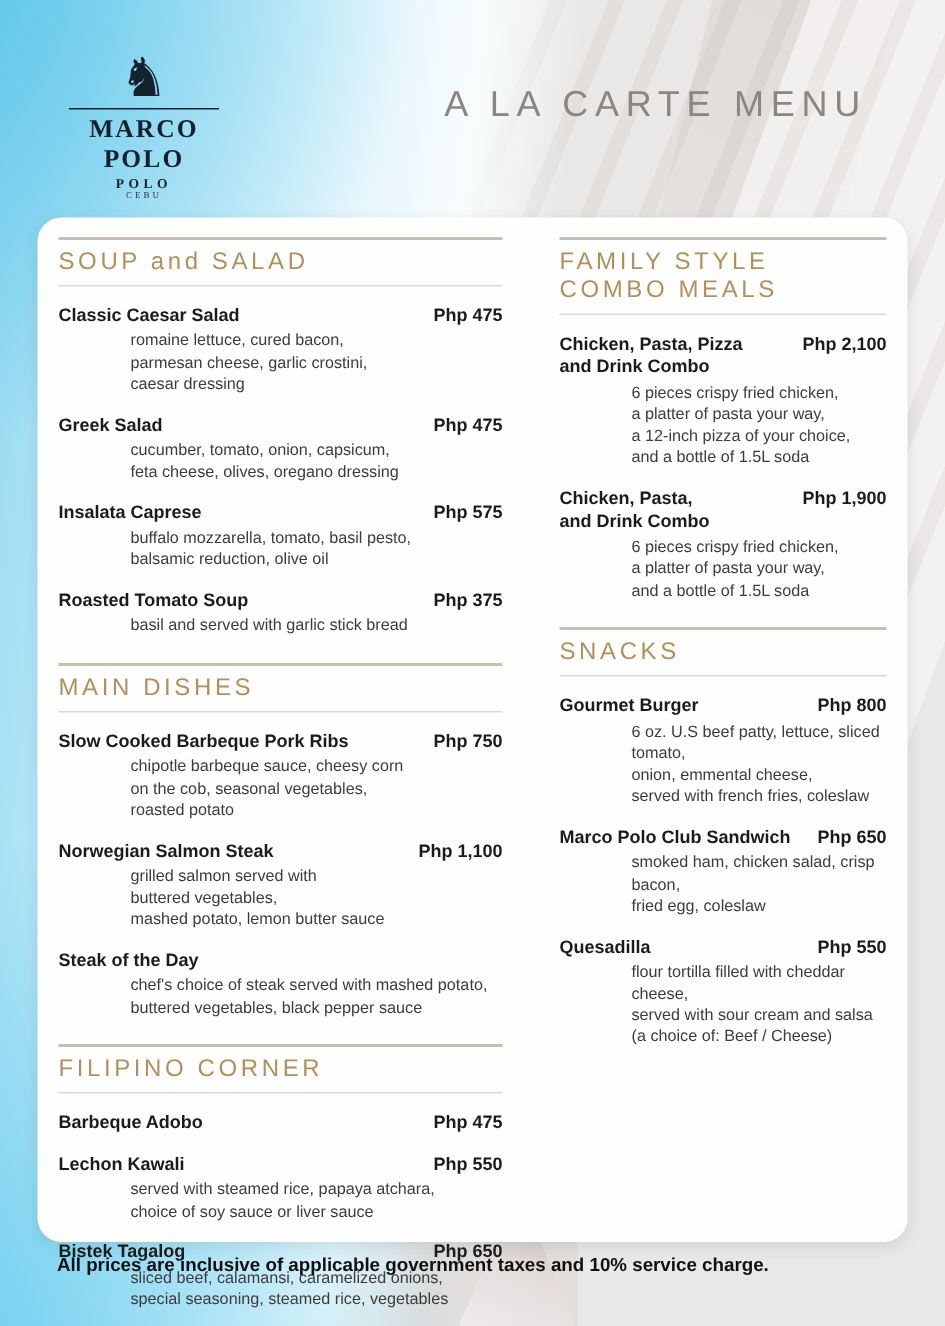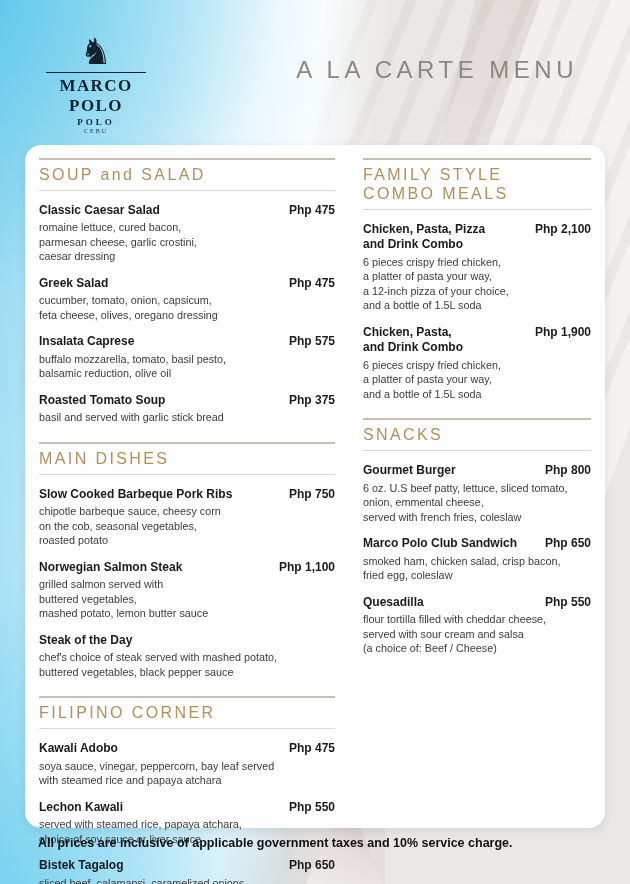--- a/index.html
+++ b/index.html
@@ -34,34 +34,34 @@
   .brand-rule{border-top:1.5px solid #15222e;margin:2px 8px 3px;}
   .brand-name{font-family:"Liberation Serif",serif;font-size:17px;font-weight:bold;letter-spacing:1.4px;}
   .brand-plaza{font-family:"Liberation Serif",serif;font-size:9px;font-weight:bold;letter-spacing:3px;margin-top:1px;}
   .brand-cebu{font-family:"Liberation Serif",serif;font-size:6px;letter-spacing:2px;margin-top:1px;color:#2a3a48;}
   
   .page-title{position:absolute;left:218px;top:56px;width:360px;text-align:right;
     font-size:24px;letter-spacing:4.5px;color:#8b8681;white-space:nowrap;font-weight:400;}
   
   .card{position:absolute;left:25px;top:145px;width:580px;height:683px;box-sizing:border-box;
     background:#fefefe;border-radius:16px;box-shadow:0 3px 10px rgba(60,70,80,.12);
-    padding:13px 14px;display:flex;gap:28px;}
+    padding:13px 14px;display:flex;gap:38px;}
   .col{display:block;}
   .col-left{width:296px;}
   .col-right{flex:1;min-width:0;}
   .section{margin-bottom:17px;}
   .section-heading{
     color:#b1905c;font-size:16px;letter-spacing:2.4px;line-height:1.18;
     padding:6px 0 5px;border-top:2px solid #c6bfb2;border-bottom:1.5px solid #ddd9d2;
     white-space:pre-line;font-weight:400;}
   .menu-item{margin-top:12px;}
   .item-head{display:flex;justify-content:space-between;align-items:flex-start;gap:8px;}
   .item-name{font-weight:bold;font-size:12px;color:#1b1b1b;line-height:1.3;white-space:pre-line;}
   .item-price{font-weight:bold;font-size:12px;color:#1b1b1b;white-space:nowrap;text-align:center;}
-  .item-desc{font-size:10.8px;color:#3c3c3c;line-height:1.34;margin-top:2px;white-space:pre-line;}
+  .item-desc{font-size:10.8px;color:#3c3c3c;line-height:1.34;margin-top:2px;white-space:pre-line;margin-left:48px;}
   
   .footer-note{position:absolute;left:38px;top:836px;font-size:12.5px;font-weight:bold;color:#101010;text-align:center;}
 </style>
 </head>
 <body>
 
 <div class="bg-layer"></div>
 <div class="bg-shape shape-beige"></div>
 <div class="bg-shape shape-white"></div>
 <div class="bg-shape shape-leaves"></div>
@@ -146,25 +146,23 @@
         </div>
         <div class="item-desc">chef's choice of steak served with mashed potato,
 buttered vegetables, black pepper sauce</div>
       </div>
     </div>
 
     <div class="section">
       <div class="section-heading">FILIPINO CORNER</div>
       <div class="menu-item">
         <div class="item-head">
-          <span class="item-name">Kawali Adobo</span>
+          <span class="item-name">Barbeque Adobo</span>
           <span class="item-price">Php 475</span>
         </div>
-        <div class="item-desc">soya sauce, vinegar, peppercorn, bay leaf served
-with steamed rice and papaya atchara</div>
       </div>
       <div class="menu-item">
         <div class="item-head">
           <span class="item-name">Lechon Kawali</span>
           <span class="item-price">Php 550</span>
         </div>
         <div class="item-desc">served with steamed rice, papaya atchara,
 choice of soy sauce or liver sauce</div>
       </div>
       <div class="menu-item">

